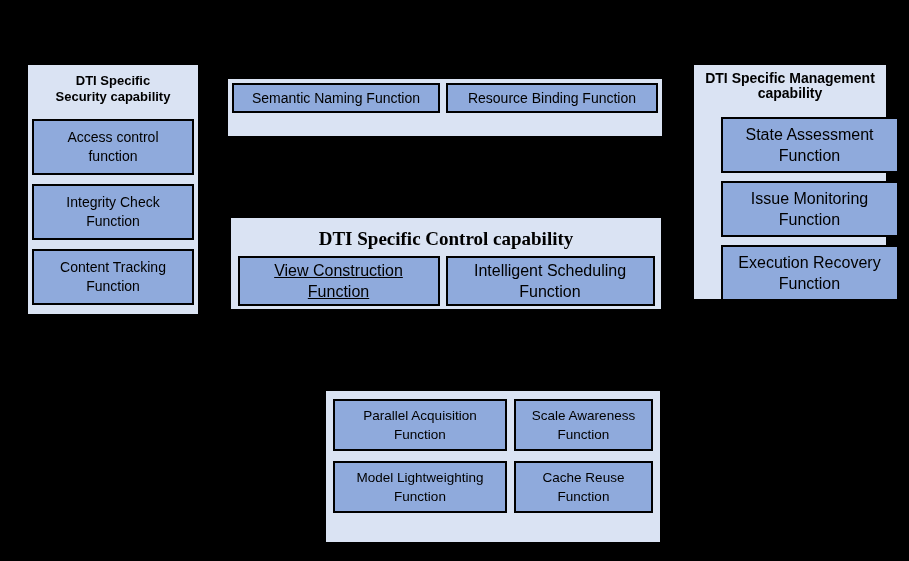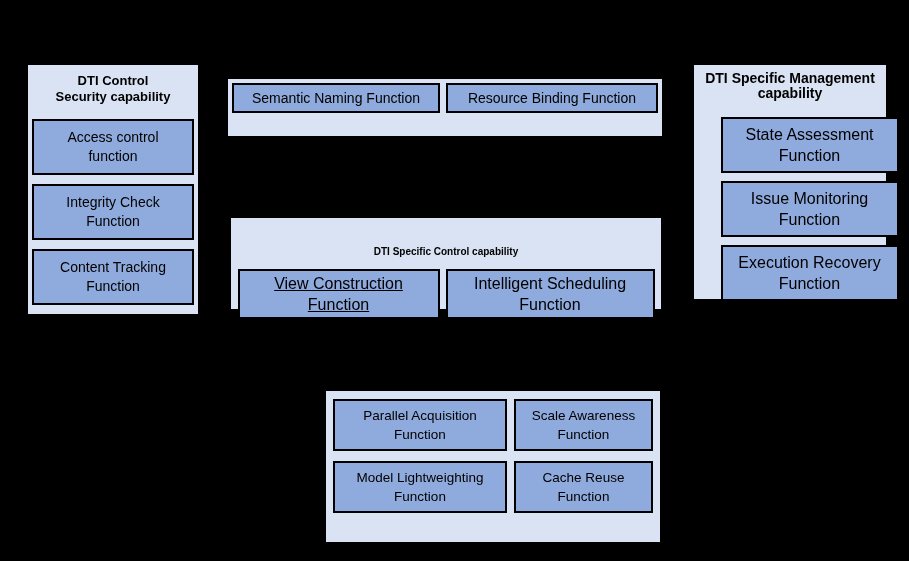--- a/index.html
+++ b/index.html
@@ -62,21 +62,21 @@
   
   .g-naming { left: 227px; top: 78px; width: 436px; height: 59px; }
   .g-naming .gtitle { margin-top: 5px; font-size: 13.5px; line-height: 16px; }
   .g-naming .items { margin-top: 4px; flex-direction: row; gap: 6px; }
   .g-naming .item { height: 30px; font-size: 14px; line-height: 18px; }
   .g-naming .w1 { width: 208px; }
   .g-naming .w2 { width: 212px; }
 
   
   .g-control { left: 230px; top: 217px; width: 432px; height: 93px; }
-  .g-control .gtitle { margin-top: 24px; font-size: 10px; line-height: 19px; }
+  .g-control .gtitle { margin-top: 11px; font-size: 19px; line-height: 19px; font-family: Liberation Serif, serif; }
   .g-control .items { margin-top: 8px; flex-direction: row; gap: 6px; }
   .g-control .item { height: 50px; font-size: 16px; line-height: 21px; }
   .g-control .w1 { width: 202px; text-decoration: underline; }
   .g-control .w2 { width: 209px; }
 
   
   .g-management { left: 693px; top: 64px; width: 194px; height: 236px; }
   .g-management .gtitle { margin-top: 6px; font-size: 14px; line-height: 15px; }
   .g-management .items { margin-top: 16px; flex-direction: column; gap: 8px; padding-left: 39px; }
   .g-management .item { width: 178px; height: 56px; font-size: 16px; line-height: 21px; }
@@ -86,21 +86,21 @@
   .g-data .gtitle { margin-top: 6px; font-size: 13.5px; line-height: 17px; }
   .g-data .items { margin-top: 8px; display: grid; grid-template-columns: 174px 139px; gap: 10px 7px; border-radius: 27px; }
   .g-data .item { height: 52px; font-size: 13.5px; line-height: 19px; }
 </style>
 </head>
 <body>
 
 <div class="canvas">
 
   <section class="group g-security">
-    <div class="gtitle">DTI Control
+    <div class="gtitle">DTI Specific
 Security capability</div>
     <div class="items">
       <div class="item">Access control
 function</div>
       <div class="item">Integrity Check
 Function</div>
       <div class="item">Content Tracking
 Function</div>
     </div>
   </section>

